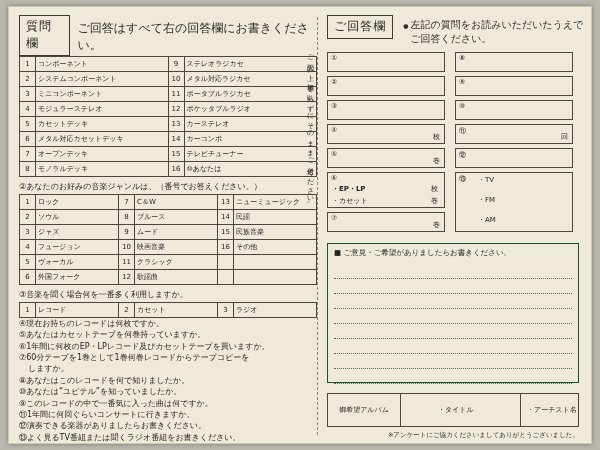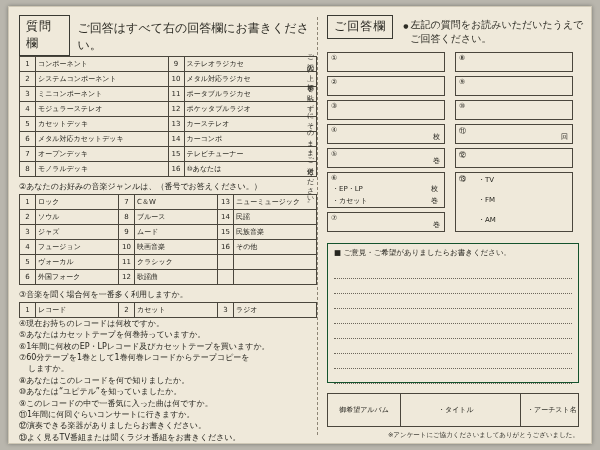--- a/index.html
+++ b/index.html
@@ -269,21 +269,21 @@
       <div class="ansbox" style="left:0;top:72px;width:118px;height:20px;">
         <span class="lbl">④</span>
         <span class="suffix">枚</span>
       </div>
       <div class="ansbox" style="left:0;top:96px;width:118px;height:20px;">
         <span class="lbl">⑤</span>
         <span class="suffix">巻</span>
       </div>
       <div class="ansbox" style="left:0;top:120px;width:118px;height:36px;">
         <span class="lbl">⑥</span>
-        <span style="position:absolute;left:4px;top:11px;">・EP・LP</span>
+        <span style="position:absolute;left:4px;top:11px;font-weight:bold;">・EP・LP</span>
         <span style="position:absolute;left:4px;top:23px;">・カセット</span>
         <span style="position:absolute;right:6px;top:11px;">枚</span>
         <span style="position:absolute;right:6px;top:23px;">巻</span>
       </div>
       <div class="ansbox" style="left:0;top:160px;width:118px;height:20px;">
         <span class="lbl">⑦</span>
         <span class="suffix">巻</span>
       </div>
 
       <div class="ansbox" style="left:128px;top:0;width:118px;height:20px;"><span class="lbl">⑧</span></div>

